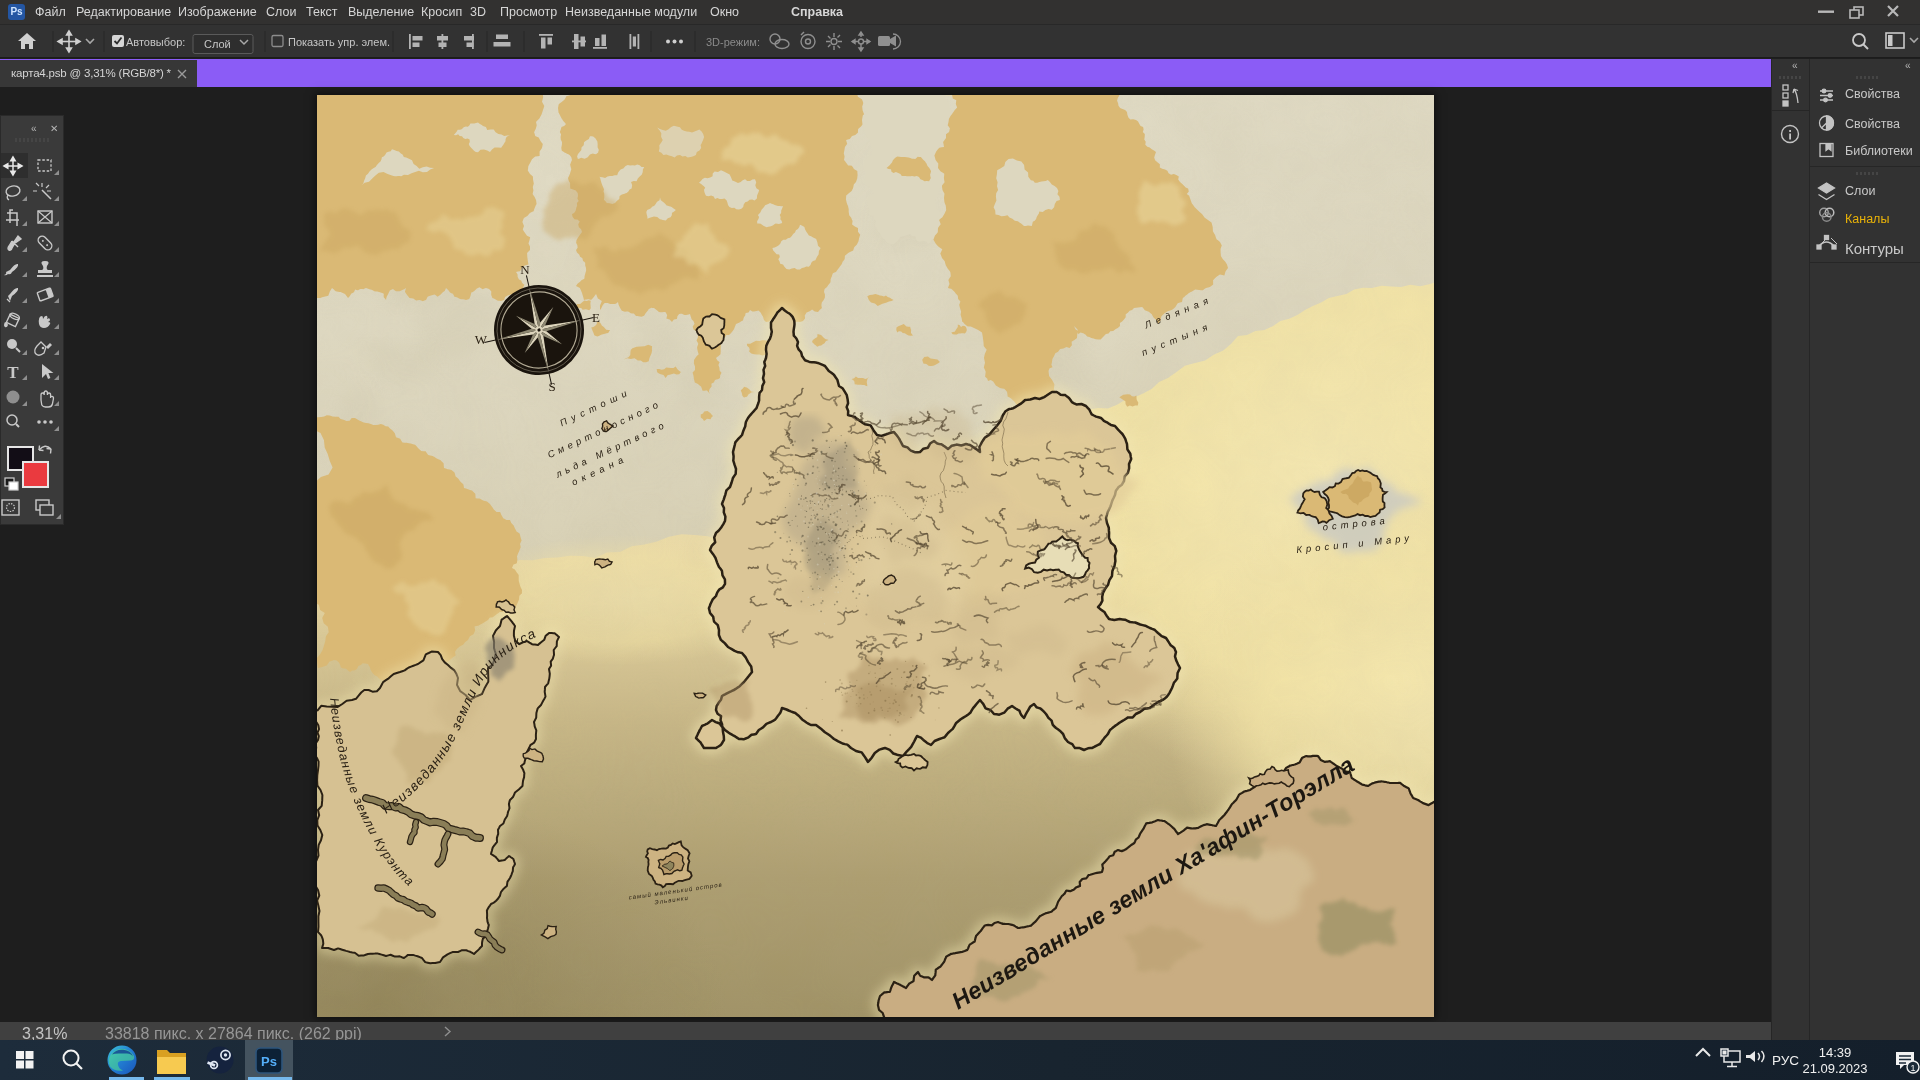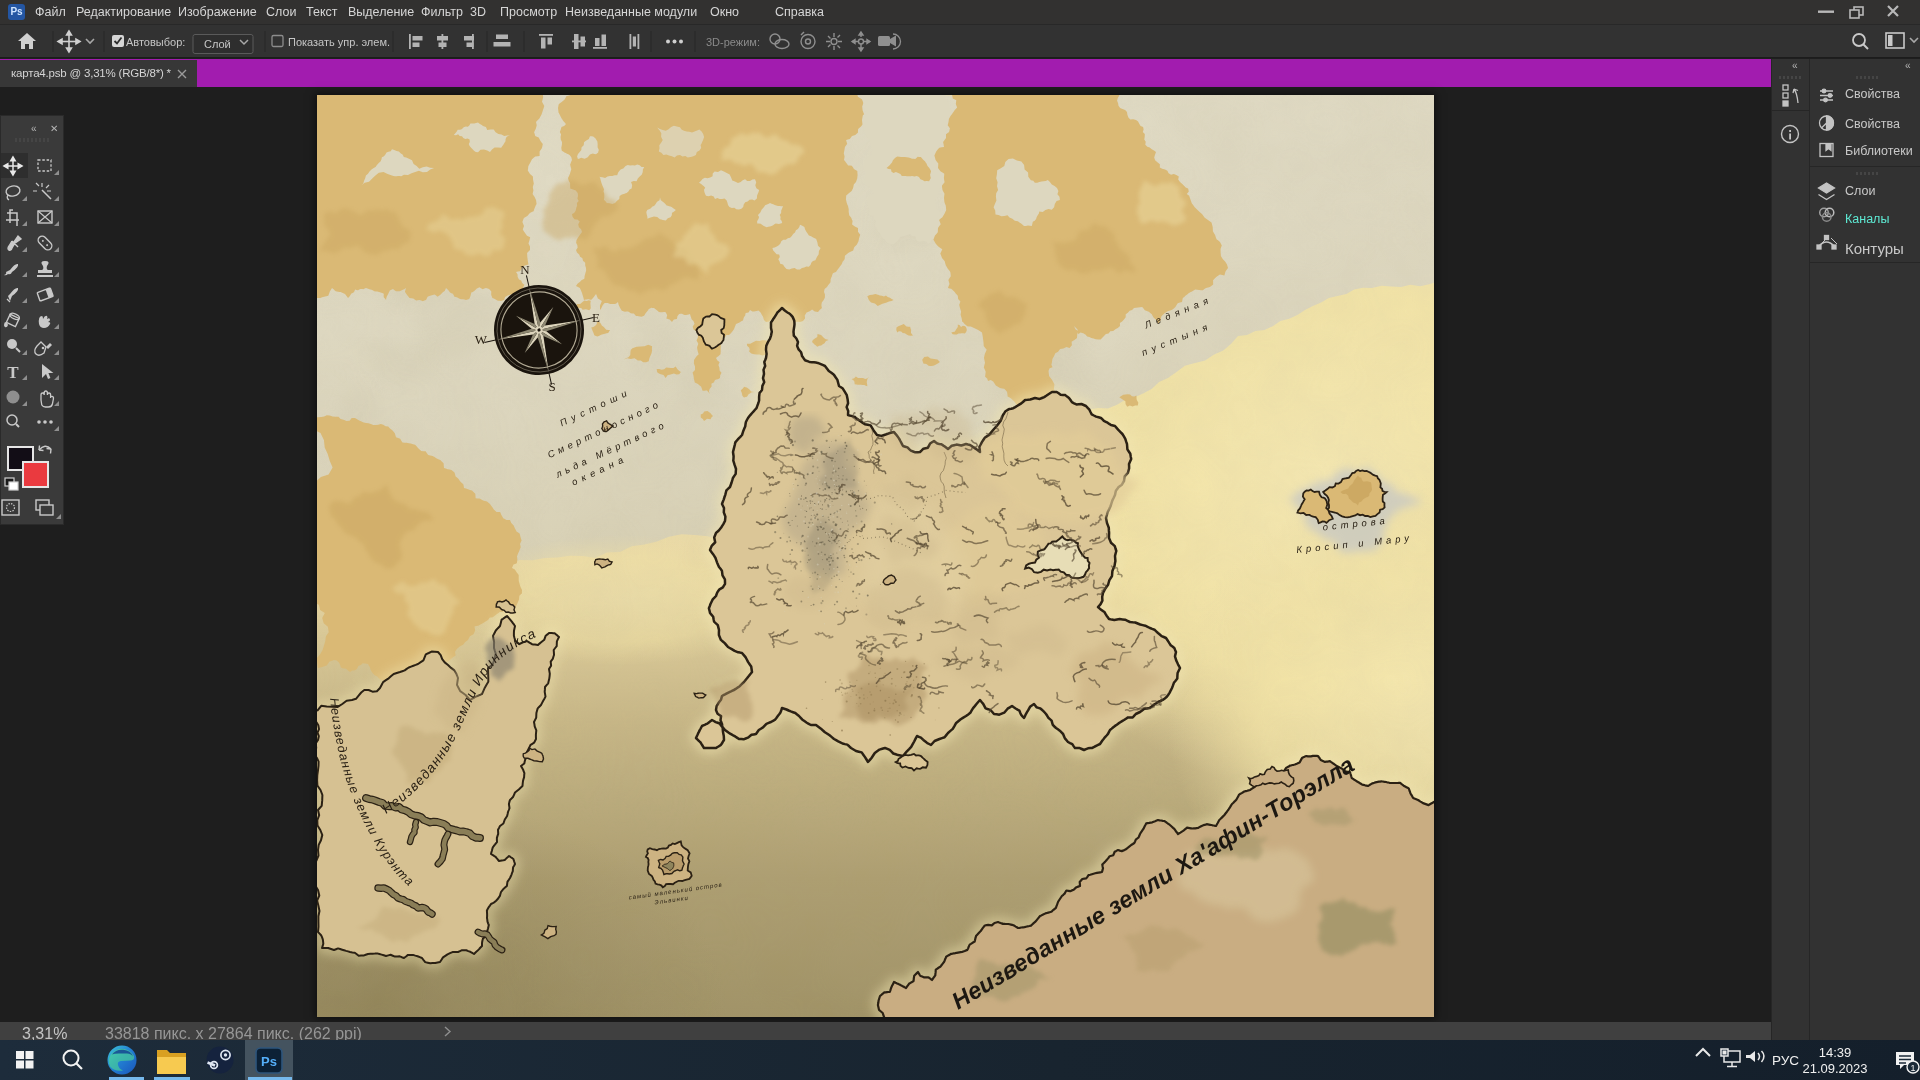--- a/index.html
+++ b/index.html
@@ -1,43 +1,43 @@
 <!DOCTYPE html>
 <html><head><meta charset="utf-8"><style>
 *{margin:0;padding:0;box-sizing:border-box;}
 html,body{width:1920px;height:1080px;overflow:hidden;background:#1e1e1e;font-family:"Liberation Sans",sans-serif;}
 .abs{position:absolute;}
 #menubar{position:absolute;left:0;top:0;width:1920px;height:24px;background:#323130;}
 #menubar .mi{position:absolute;top:0;height:24px;line-height:24px;color:#d6d6d6;font-size:12.5px;}
 #optbar{position:absolute;left:0;top:24px;width:1920px;height:34px;background:#323232;border-top:1px solid #282828;border-bottom:1px solid #1c1c1c;}
-#tabbar{position:absolute;left:0;top:59px;width:1771px;height:28px;background:#a21caf;}
+#tabbar{position:absolute;left:0;top:59px;width:1771px;height:28px;background:#8b5cf6;}
 #tab{position:absolute;left:0;top:1px;width:197px;height:27px;background:#373737;color:#d4d4d4;font-size:12px;line-height:27px;}
 #canvas{position:absolute;left:0;top:87px;width:1771px;height:935px;background:#1e1e1e;}
 #statusbar{position:absolute;left:0;top:1022px;width:1771px;height:18px;background:#404040;color:#c4c4c4;font-size:16px;}
 #rightdock{position:absolute;left:1771px;top:59px;width:149px;height:981px;background:#323232;border-left:1px solid #262626;}
 #taskbar{position:absolute;left:0;top:1040px;width:1920px;height:40px;background:linear-gradient(90deg,#1d2c3b 0%,#18242f 55%,#141f2b 100%);}
 .vline{position:absolute;width:1px;background:#262626;}
 text{user-select:none;}
 </style></head>
 <body>
 
 <div id="menubar">
  <div class="abs" style="left:8px;top:4px;width:17px;height:16px;background:#2456a3;border-radius:3px;color:#cfe4ff;font-size:10px;font-weight:bold;text-align:center;line-height:16px;">Ps</div>
 <div class="mi" style="left:35px;">Файл</div>
     <div class="mi" style="left:76px;">Редактирование</div>
     <div class="mi" style="left:178px;">Изображение</div>
     <div class="mi" style="left:266px;">Слои</div>
     <div class="mi" style="left:306px;">Текст</div>
     <div class="mi" style="left:348px;">Выделение</div>
-    <div class="mi" style="left:421px;">Фильтр</div>
+    <div class="mi" style="left:421px;">Кросип</div>
     <div class="mi" style="left:470px;">3D</div>
     <div class="mi" style="left:500px;">Просмотр</div>
     <div class="mi" style="left:565px;">Неизведанные модули</div>
     <div class="mi" style="left:710px;">Окно</div>
-    <div class="mi" style="left:775px;">Справка</div>
+    <div class="mi" style="left:791px;font-weight:bold;">Справка</div>
  <svg class="abs" style="left:1810px;top:0;" width="110" height="24">
   <rect x="8" y="10.5" width="16" height="2.4" fill="#b8b8b8"></rect>
   <rect x="44" y="7" width="9" height="8" fill="none" stroke="#b8b8b8" stroke-width="1.6"></rect>
   <rect x="40" y="10" width="9" height="8" fill="#323130" stroke="#b8b8b8" stroke-width="1.6"></rect>
   <path d="M78 6 L88 16 M88 6 L78 16" stroke="#b8b8b8" stroke-width="2.2"></path>
  </svg>
 </div>
 
 <div id="optbar">
  <svg class="abs" style="left:0;top:0;" width="960" height="33">
@@ -1255,21 +1255,21 @@
    <rect x="52.5" y="176.5" width="4" height="4" fill="#c3c3c3"></rect>
    <path d="M49 185 l5 -5 M65 185 l-6 -6" stroke-width="1"></path>
   </g>
  </svg>
  <div class="abs" style="left:73px;top:28px;color:#c9c9c9;font-size:12.5px;">Свойства</div>
  <div class="abs" style="left:73px;top:58px;color:#c9c9c9;font-size:12.5px;">Свойства</div>
  <div class="abs" style="left:73px;top:85px;color:#c9c9c9;font-size:12.5px;">Библиотеки</div>
  <div class="abs" style="left:38px;top:107px;width:111px;height:1px;background:#262626;"></div>
  <div class="abs" style="left:84px;top:113px;width:24px;height:3px;background:repeating-linear-gradient(90deg,#454545 0 2px,#323232 2px 4px);"></div>
  <div class="abs" style="left:73px;top:125px;color:#c9c9c9;font-size:12.5px;">Слои</div>
- <div class="abs" style="left:73px;top:153px;color:#5eead4;font-size:12.5px;">Каналы</div>
+ <div class="abs" style="left:73px;top:153px;color:#eab308;font-size:12.5px;">Каналы</div>
  <div class="abs" style="left:73px;top:181px;color:#c9c9c9;font-size:15px;">Контуры</div>
  <div class="abs" style="left:38px;top:203px;width:111px;height:1px;background:#262626;"></div>
 </div>
 
 <div id="statusbar">
  <span style="position:absolute;left:22px;top:3px;">3,31%</span>
  <span style="position:absolute;left:105px;top:3px;color:#969696;">33818 пикс. x 27864 пикс. (262 ppi)</span>
  <svg class="abs" style="left:443px;top:4px;" width="10" height="12">
       <path d="M2 1 L7 5.5 L2 10" stroke="#8f8f8f" stroke-width="1.4" fill="none"></path>
     </svg>

